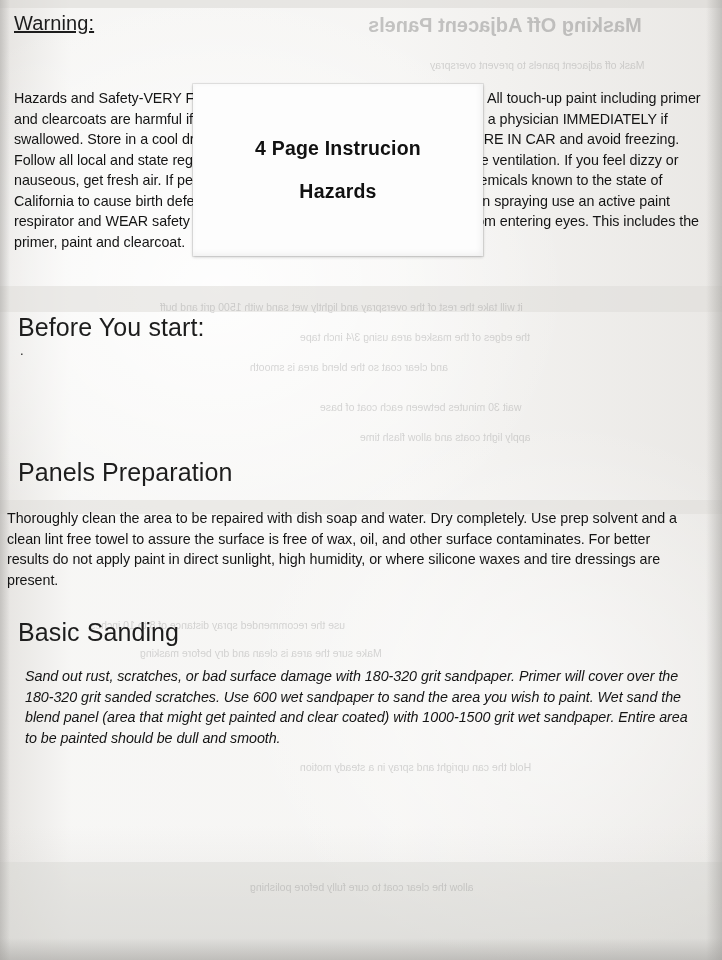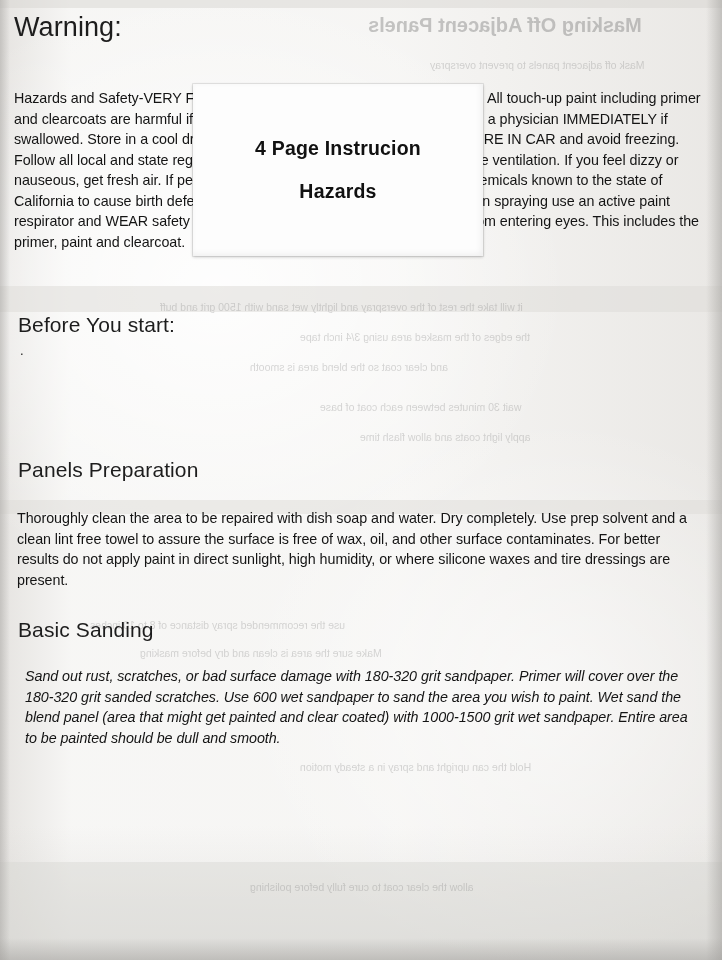--- a/index.html
+++ b/index.html
@@ -79,43 +79,43 @@
   
   .content {
     position: absolute;
     inset: 0;
     padding: 0;
   }
   h2.sec {
     position: absolute;
     margin: 0;
     font-weight: 400;
-    font-size: 21px;
+    font-size: 25px;
     color: #1d1d1d;
     letter-spacing: 0.1px;
     font-family: "Liberation Sans", sans-serif;
   }
   .para {
     position: absolute;
     margin: 0;
     font-size: 14.3px;
     line-height: 20.5px;
     color: #141414;
     letter-spacing: -0.05px;
   }
 
-  #warning-title { top: 12px; left: 14px; font-size: 27px; }
+  #warning-title { top: 12px; left: 14px; font-size: 20px; text-decoration: underline; }
   #warning-text  { top: 88px; left: 14px; width: 692px; }
 
   #before-title { top: 313px; left: 18px; }
   #before-dot   { top: 344px; left: 20px; font-size: 13px; line-height: 13px; color: #222; }
   #before-text  { top: 363px; left: 18px; width: 676px; }
 
   #surface-title { top: 458px; left: 18px; }
-  #surface-text  { top: 508px; left: 17px; width: 676px; }
+  #surface-text  { top: 508px; left: 7px; width: 676px; }
 
   #sanding-title { top: 618px; left: 18px; text-align: center; }
   #sanding-text  { top: 666px; left: 25px; width: 670px; font-style: italic; }
   #sanding-text2 { top: 772px; left: 28px; width: 660px; }
 
   
   .label-card {
     position: absolute;
     top: 84px;
     left: 193px;

